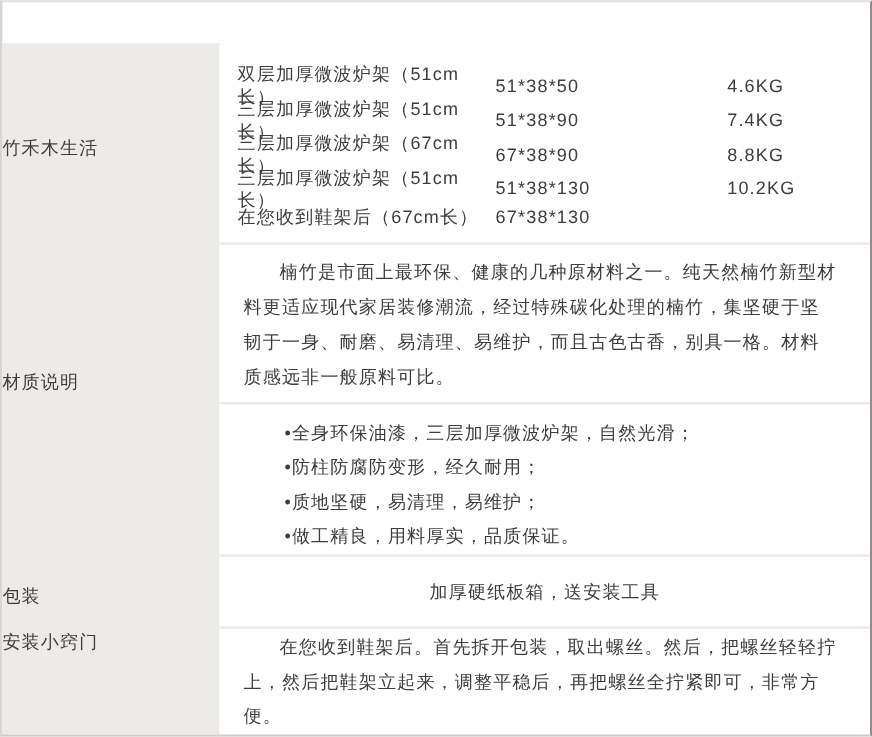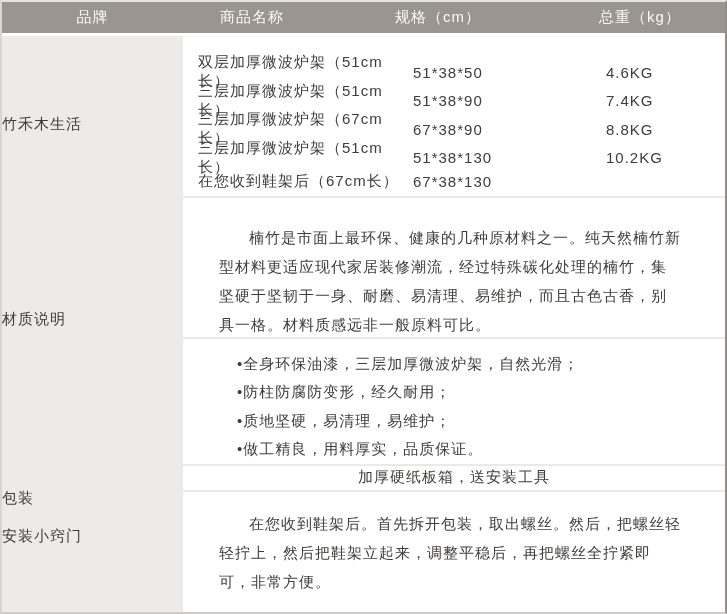--- a/index.html
+++ b/index.html
@@ -53,40 +53,34 @@
   }
   .sec{box-sizing:border-box;}
   .sec + .sec{border-top:2px solid var(--divider,#ebe9e6);}
   .sec-products{height:160px;padding:0 0 0 15px;margin-top:17px;}
   .prow{
     display:grid;grid-template-columns:215px 193px 1fr;
     height:28.5px;align-items:center;
   }
   .sec-material{height:141px;padding:9px 27px 0 20px;}
   .sec-material p,.sec-install p{
-    margin:16px;text-indent:2em;line-height:29px;
+    margin:0;text-indent:2em;line-height:29px;
   }
   .sec-features{height:133px;padding:11px 0 0 54px;}
   .feat{line-height:28.6px;}
   .sec-packaging{
     height:64px;display:flex;align-items:center;justify-content:center;
   }
   .sec-install{flex:1;padding:1px 27px 0 20px;}
 </style>
 </head>
 <body>
 
 <div class="sheet">
 
-  <div class="header">
-    <div class="hcell">品牌</div>
-    <div class="hcell">商品名称</div>
-    <div class="hcell">规格（cm）</div>
-    <div class="hcell">总重（kg）</div>
-  </div>
 
   <div class="leftcol">
     <div class="leftlabel ll-brand">竹禾木生活</div>
     <div class="leftlabel ll-material">材质说明</div>
     <div class="leftlabel ll-packaging">包装</div>
     <div class="leftlabel ll-install">安装小窍门</div>
   </div>
 
   <div class="content">
 

